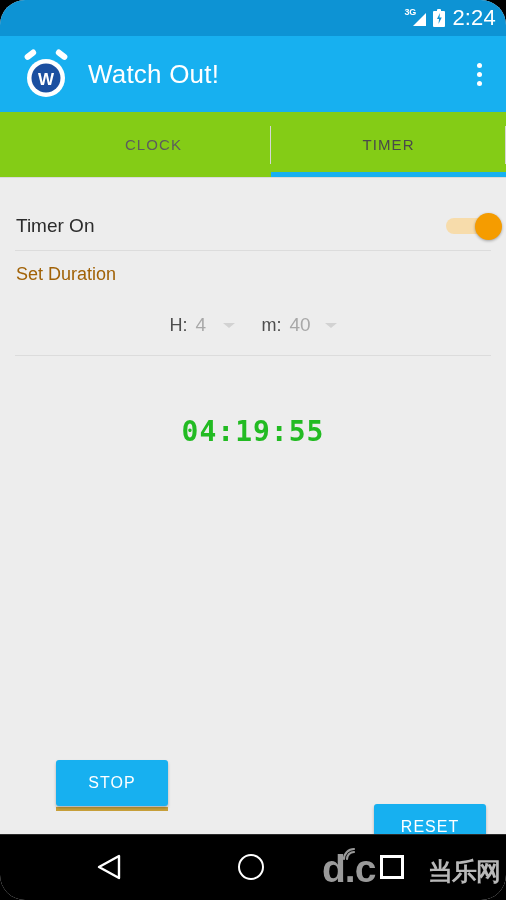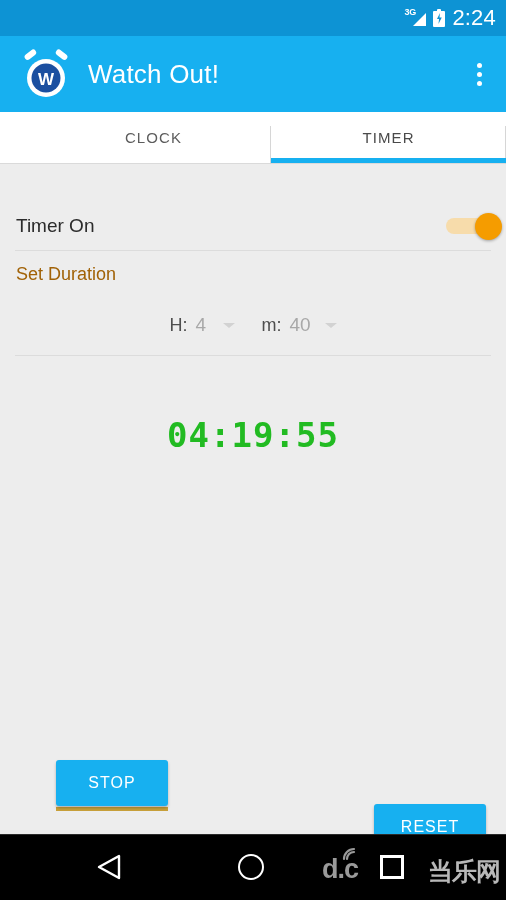--- a/index.html
+++ b/index.html
@@ -9,20 +9,21 @@
   }
   body {
     font-family: "Liberation Sans", sans-serif;
   }
   #screen {
     position: relative;
     width: 506px;
     height: 900px;
     overflow: hidden;
     background: #ededed;
+    border-radius: 25px;
   }
 
   
   #status-bar {
     position: absolute;
     left: 0; top: 0;
     width: 506px; height: 36px;
     background: #0d93d4;
     display: flex;
     align-items: center;
@@ -125,22 +126,22 @@
     display: block;
     width: 5px; height: 5px;
     border-radius: 50%;
     background: #ffffff;
   }
 
   
   #tab-bar {
     position: absolute;
     left: 0; top: 112px;
-    width: 506px; height: 52px;
-    background: #ffffff;
+    width: 506px; height: 66px;
+    background: #84cc16;
     display: flex;
     border-bottom: 1px solid #dadada;
     box-sizing: border-box;
     padding-left: 36px;
   }
   .tab {
     flex: 1 1 0;
     position: relative;
     display: flex;
     align-items: center;
@@ -257,21 +258,21 @@
     border-top: 5px solid #d2d2d2;
   }
   .spinner-gap { width: 26px; }
 
   #countdown {
     position: absolute;
     left: 0; top: 236px;
     width: 506px;
     text-align: center;
     font-family: "DejaVu Sans Mono", monospace;
-    font-size: 34px;
+    font-size: 28px;
     font-weight: bold;
     color: #22bb22;
     letter-spacing: 1px;
   }
 
   
   #stop-button-wrap {
     position: absolute;
     left: 20px; top: 581px; padding-left: 36px;
   }
@@ -333,21 +334,21 @@
   }
   #watermark {
     position: absolute;
     left: 322px; top: 12px;
     width: 180px; height: 48px;
     pointer-events: none;
   }
   .wm-dc {
     position: absolute;
     left: 0; top: 6px;
-    font-size: 27px;
+    font-size: 39px;
     font-weight: bold;
     color: #9a9a9a;
     letter-spacing: -1px;
     line-height: 32px;
   }
   .wm-cn {
     position: absolute;
     left: 106px; top: 10px;
     font-size: 25px;
     font-weight: bold;

